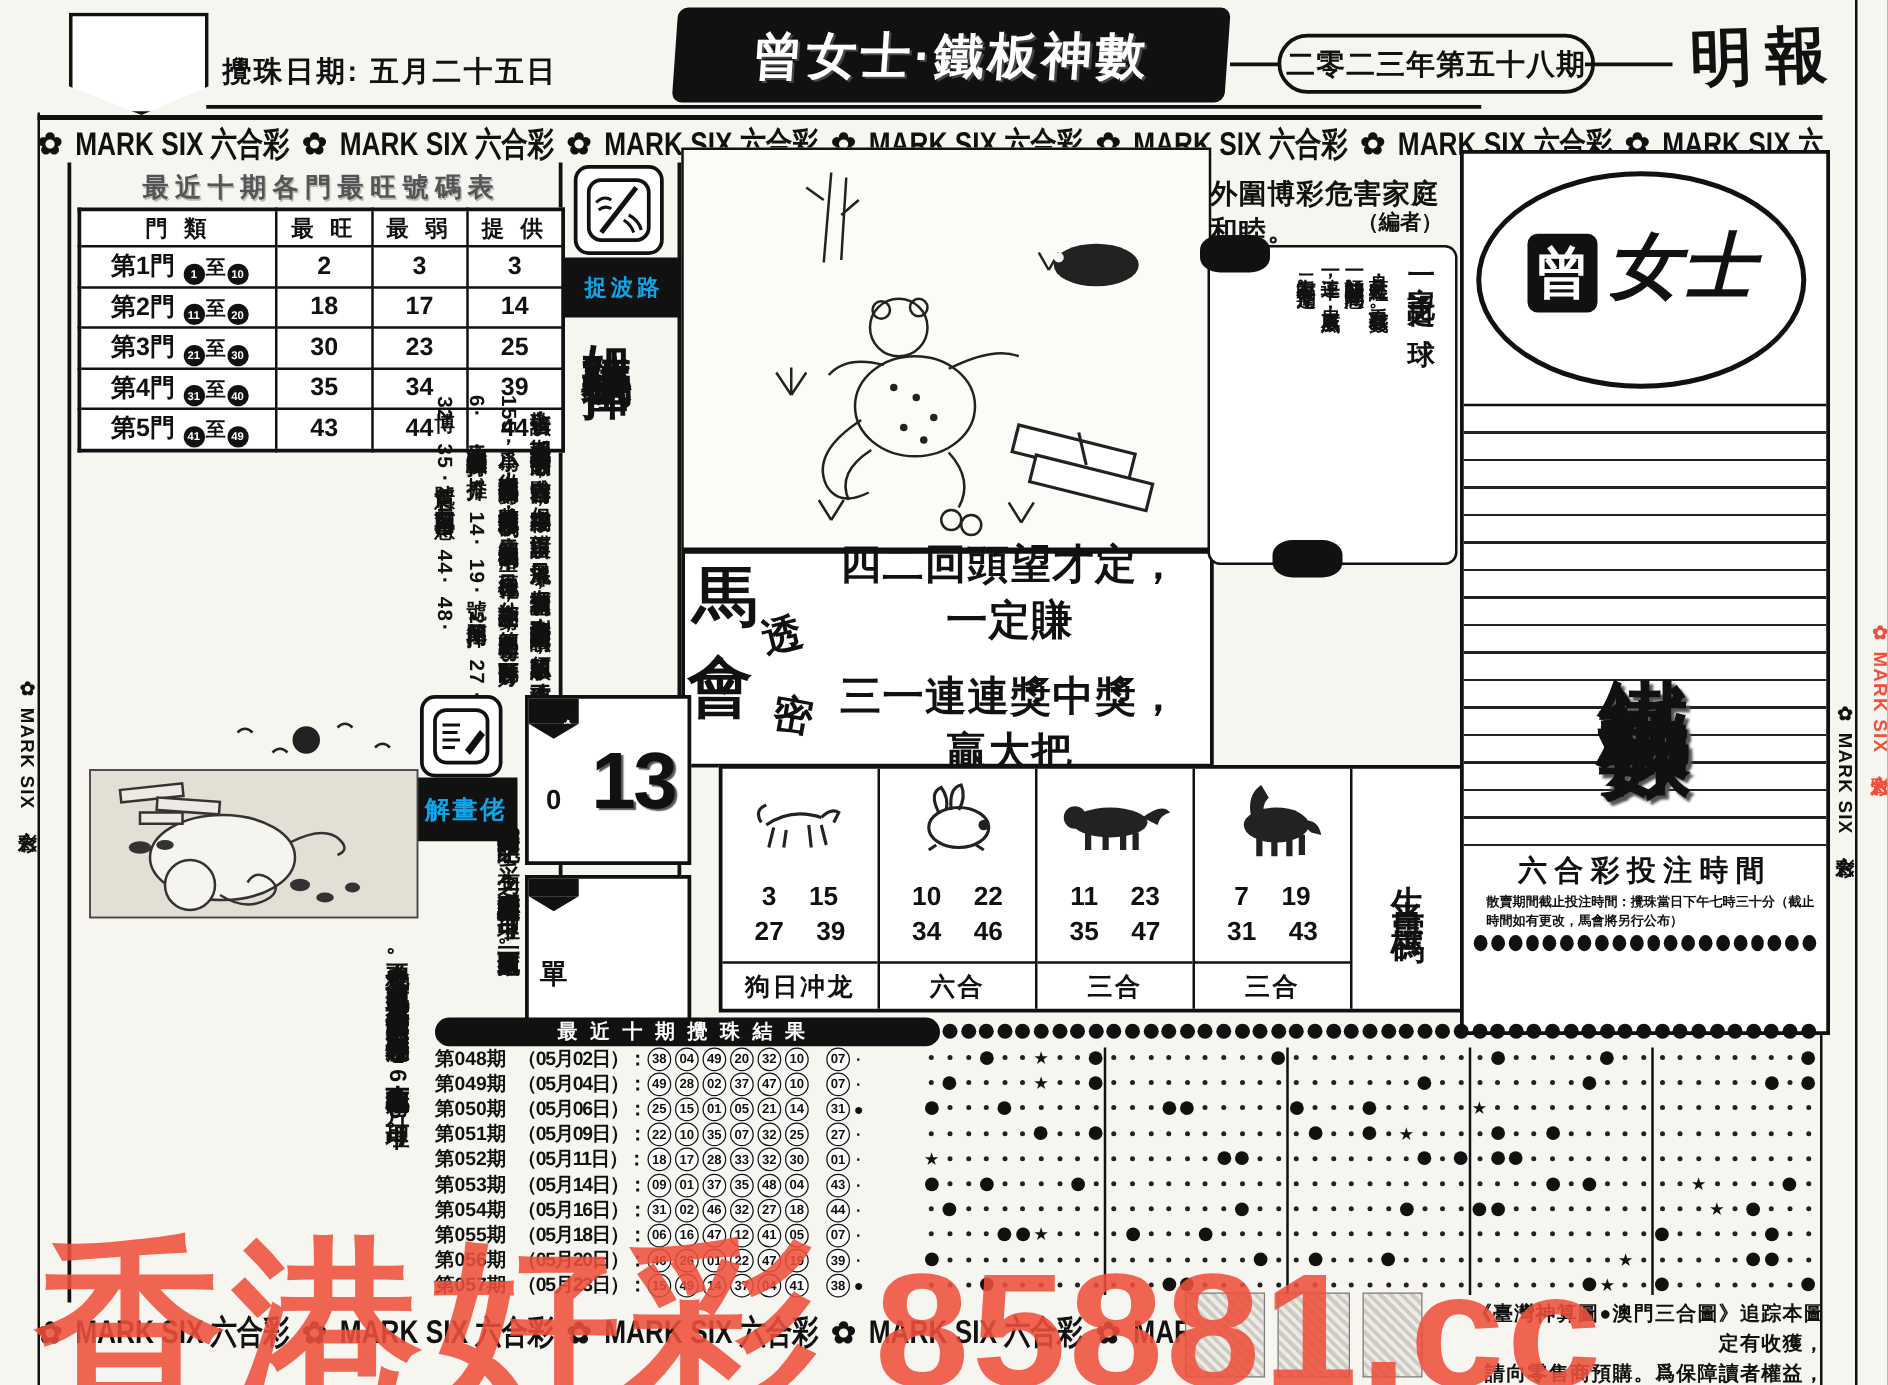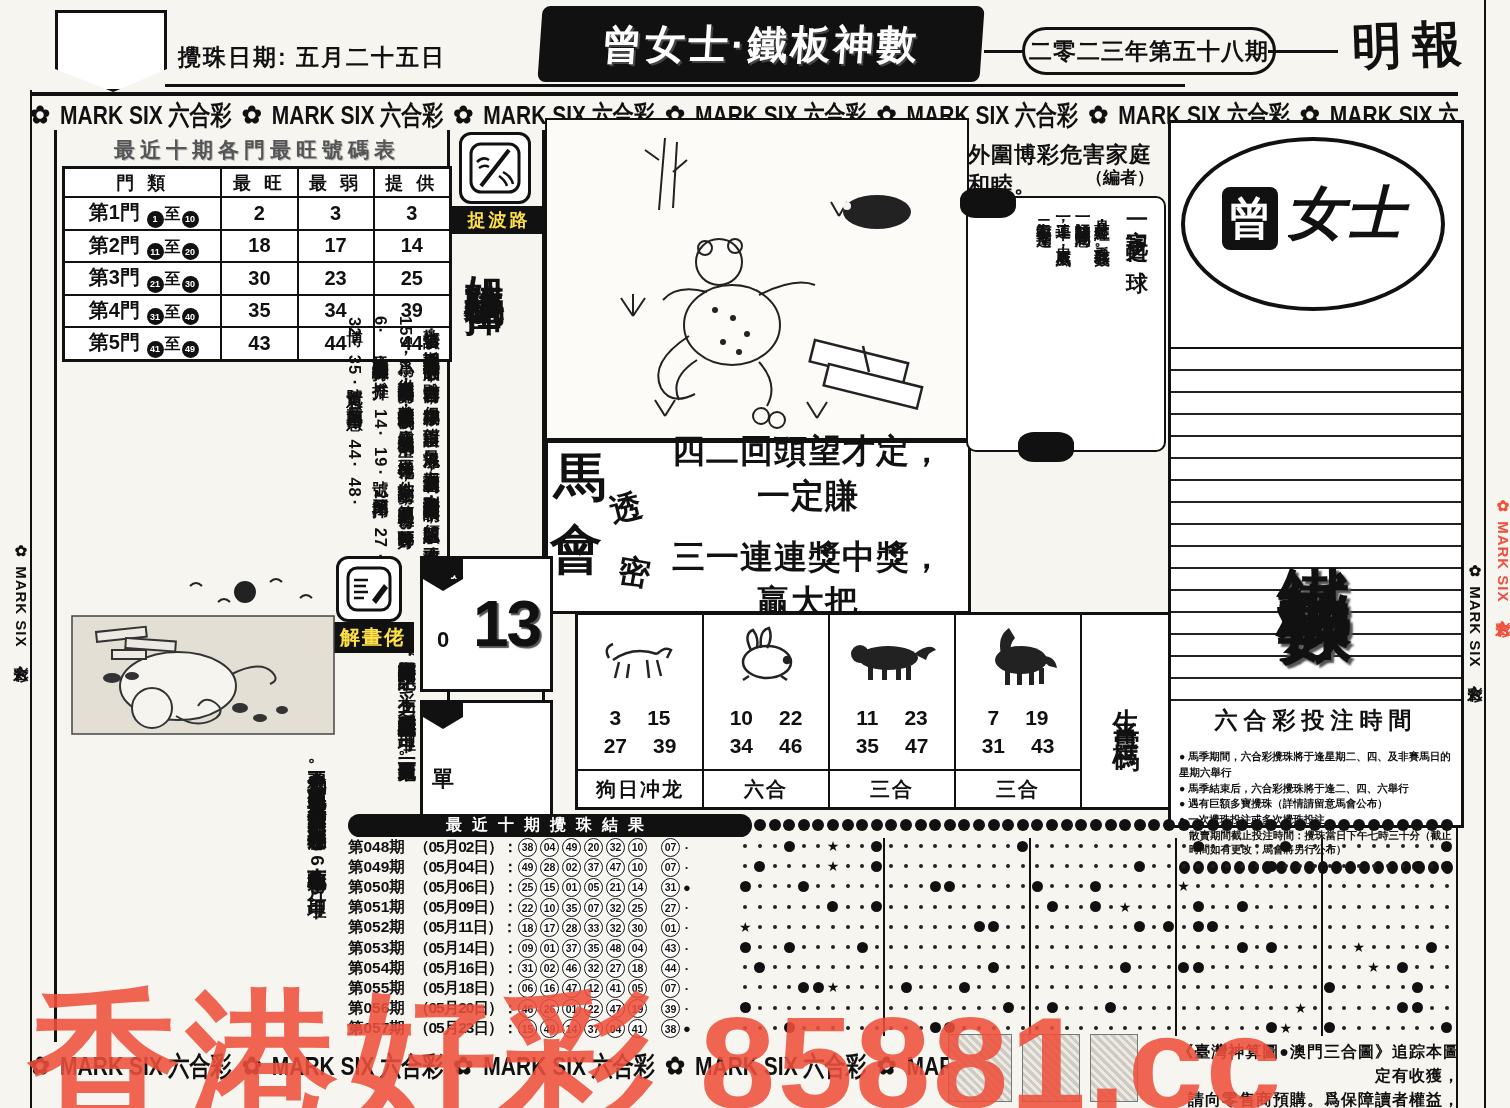--- a/index.html
+++ b/index.html
@@ -53,21 +53,21 @@
   .gate-to{font-size:16px;font-weight:900;}
 
   
   .vtext{writing-mode:vertical-rl;line-height:1.55;font-weight:600;}
   .notice{left:88px;top:316px;width:356px;height:258px;font-size:16.5px;letter-spacing:1px;}
   .commentA{left:338px;top:648px;width:82px;height:392px;font-size:18px;}
   .commentB{left:186px;top:756px;width:146px;height:288px;font-size:19px;}
 
   
   .icon-box{border:3px solid #111;border-radius:12px;background:#fff;display:flex;align-items:center;justify-content:center;}
-  .tag-label{background:#111;color:#fde047;font-weight:900;text-align:center;padding:2px 6px;}
+  .tag-label{background:#111;color:#0ea5e9;font-weight:900;text-align:center;padding:12px 6px;}
   .zb-icon{left:459px;top:132px;width:66px;height:66px;}
   .zb-label{left:452px;top:206px;width:82px;font-size:18px;letter-spacing:3px;}
   .zb-title{left:458px;top:244px;height:316px;writing-mode:vertical-rl;font-size:40px;font-weight:900;letter-spacing:4px;}
   .zb-ball{left:464px;width:48px;height:48px;border:3.5px solid #111;border-radius:50%;background:#fff;
            display:flex;align-items:center;justify-content:center;font-size:26px;font-weight:900;}
 
   
   .monkey-box{left:545px;top:118px;width:420px;height:318px;border:2.5px solid #111;background:#fcfbf8;}
 
   
@@ -109,32 +109,32 @@
   .editor-sig{left:968px;top:166px;width:186px;font-size:17px;font-weight:700;text-align:right;}
   .scroll{left:966px;top:196px;width:196px;height:252px;background:#fff;border:2.5px solid #111;border-radius:10px;}
   .scroll:before{content:"";position:absolute;left:-8px;top:-10px;width:56px;height:30px;background:#111;border-radius:16px/12px;}
   .scroll:after{content:"";position:absolute;left:50px;bottom:-12px;width:56px;height:30px;background:#111;border-radius:16px/12px;}
   .poem{position:absolute;inset:10px 12px;writing-mode:vertical-rl;}
   .poem-title{font-size:22px;font-weight:900;letter-spacing:4px;margin-left:10px;}
   .poem-line{font-size:15.5px;font-weight:600;line-height:1.25;letter-spacing:2px;}
 
   
   .panel{left:1168px;top:120px;width:290px;height:702px;border:3.5px solid #111;background:#fff;}
-  .logo-zone{position:relative;height:224px;}
+  .logo-zone{position:relative;height:200px;}
   .logo-ellipse{position:absolute;left:10px;top:14px;width:256px;height:166px;border:4px solid #111;border-radius:50%;}
   .logo-text{position:absolute;left:0;top:52px;width:100%;text-align:center;}
   .logo-stamp{display:inline-block;background:#111;color:#fff;font-size:44px;font-weight:900;padding:2px 6px;border-radius:8px;margin-right:4px;}
   .logo-name{font-size:58px;font-weight:900;letter-spacing:2px;background:#fff;padding:0 4px;font-style:italic;}
   .tieban{position:relative;height:352px;border-top:2px solid #111;
           background:repeating-linear-gradient(to bottom,transparent 0 20px,#222 20px 22px);}
   .tieban-text{position:absolute;left:0;top:0;width:100%;height:100%;display:flex;align-items:center;justify-content:center;
                writing-mode:vertical-rl;font-size:74px;font-weight:900;font-family:"DejaVu Serif",serif;
                letter-spacing:8px;text-shadow:3px 3px 2px #555;}
   .bet-zone{padding:4px 8px 0;}
-  .bet-title{text-align:center;font-size:23px;font-weight:900;letter-spacing:6px;margin-bottom:13px;}
+  .bet-title{text-align:center;font-size:23px;font-weight:900;letter-spacing:6px;margin-bottom:3px;}
   .bullet{font-size:10.5px;font-weight:700;line-height:1.5;}
   .bet-note{font-size:10.5px;font-weight:700;line-height:1.4;padding-left:10px;}
   .panel-balls{display:flex;justify-content:center;gap:3px;margin-top:4px;}
   .p-ball{width:13px;height:13px;border-radius:50%;background:#111;}
 
   
   .results{left:348px;top:814px;width:404px;}
   .res-titlebar{height:23px;background:#111;color:#fff;border-radius:12px;display:flex;align-items:center;
                 justify-content:center;font-size:16px;font-weight:900;letter-spacing:10px;}
   .res-row{height:20.2px;display:flex;align-items:center;font-weight:800;}
@@ -503,26 +503,20 @@
       <div class="logo-ellipse"></div>
       <div class="logo-text">
         <span class="logo-stamp">曾</span><span class="logo-name">女士</span>
       </div>
     </div>
     <div class="tieban">
       <div class="tieban-text">鐵板神數</div>
     </div>
     <div class="bet-zone">
       <div class="bet-title">六合彩投注時間</div>
-      <div id="bet-bullets">
-          <div class="bullet">● 馬季期間，六合彩攪珠將于逢星期二、四、及非賽馬日的星期六舉行</div>
-          <div class="bullet">● 馬季結束后，六合彩攪珠將于逢二、四、六舉行</div>
-          <div class="bullet">● 遇有巨額多寶攪珠（詳情請留意馬會公布）</div>
-          <div class="bullet">● 一次攪珠投注或多次攪珠投注</div>
-        </div>
       <div class="bet-note">散賣期間截止投注時間：攪珠當日下午七時三十分（截止時間如有更改，馬會將另行公布）</div>
       <div class="panel-balls" id="panel-balls">
           <span class="p-ball"></span>
           <span class="p-ball"></span>
           <span class="p-ball"></span>
           <span class="p-ball"></span>
           <span class="p-ball"></span>
           <span class="p-ball"></span>
           <span class="p-ball"></span>
           <span class="p-ball"></span>

